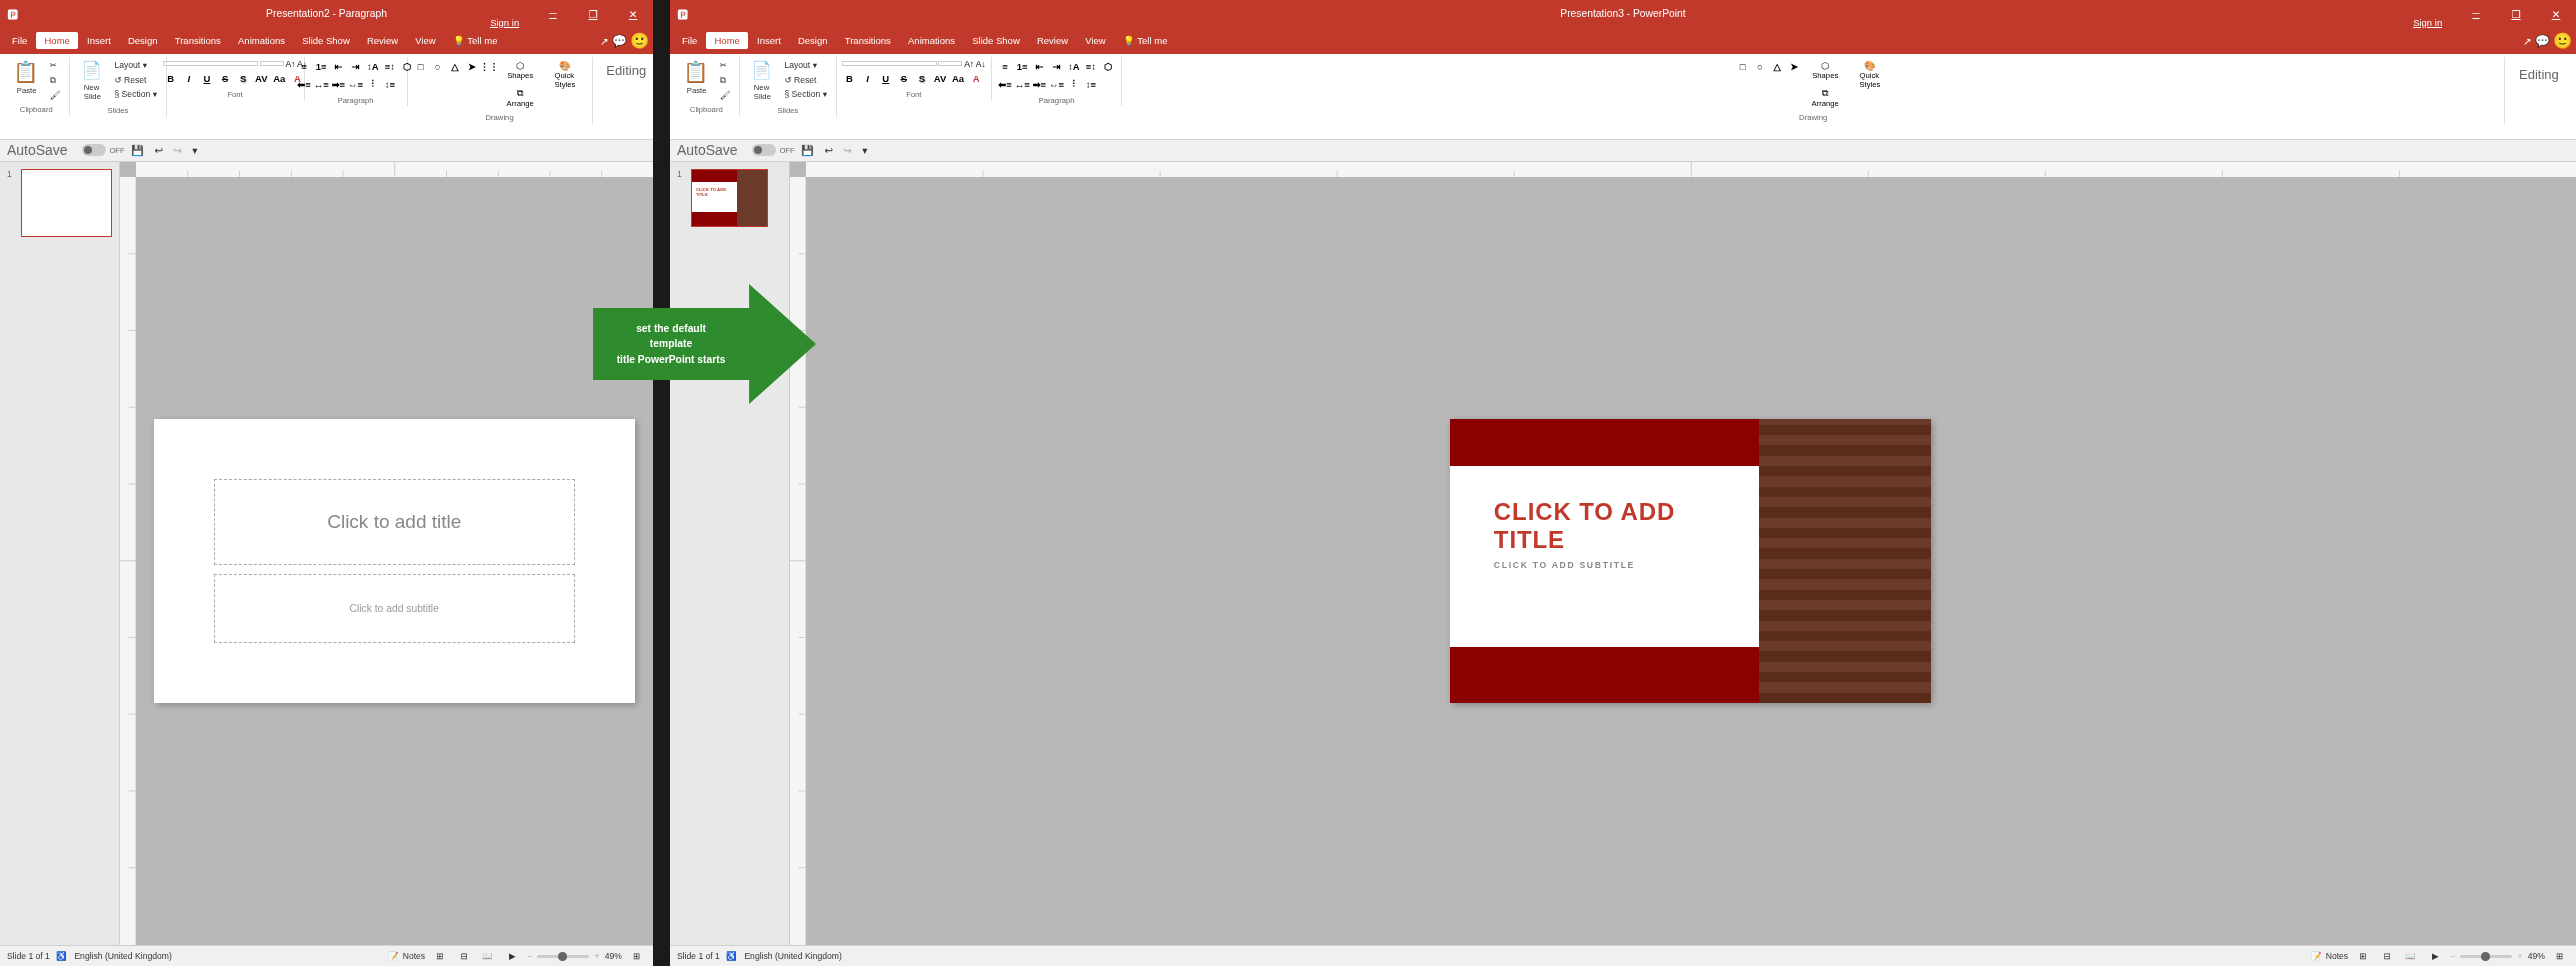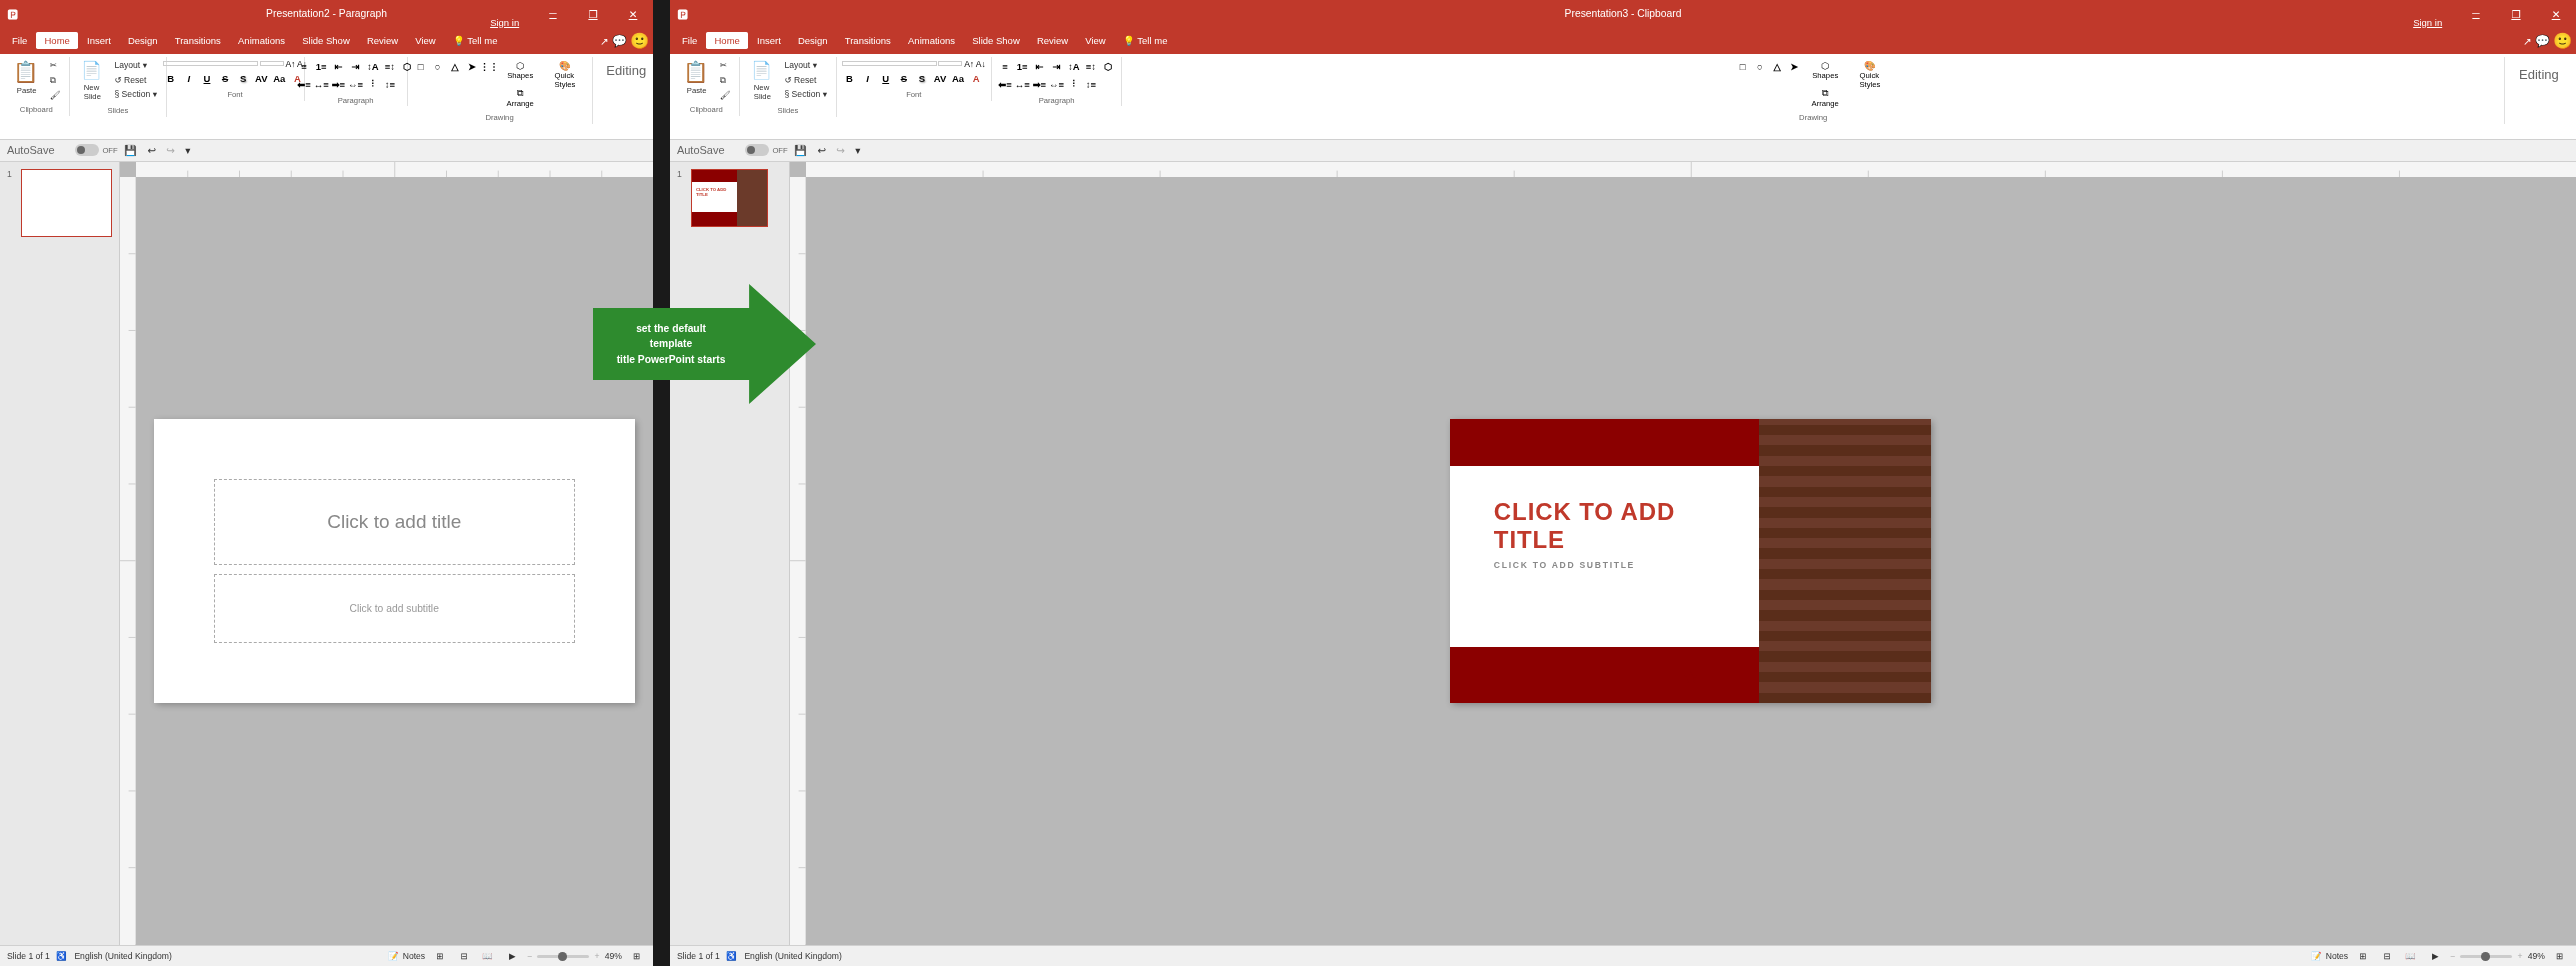--- a/index.html
+++ b/index.html
@@ -156,23 +156,23 @@
       border-bottom: 0.9px solid #d0d0d0;
     }
     .qat-btn {
       padding: 1.7px 3.4px;
       cursor: pointer;
       border-radius: 1.7px;
       font-size: 10.3px;
       color: #333;
     }
     .autosave-label {
-      font-size: 11px;
+      font-size: 14px;
       color: #666;
-      margin-right: 17px;
+      margin-right: 11px;
     }
 
     
     .main-area {
       display: flex;
       flex: 1;
       overflow: hidden;
     }
 
     
@@ -709,21 +709,21 @@
     </div>
   </div>
 </div>
 
 <div class="ppt-window" style="flex:1;">
 
   <div class="title-bar">
     <div class="title-bar-left">
       <span style="color:white; font-size:12px; margin-right:3.4px;">🅿</span>
     </div>
-    <span class="title-bar-title">Presentation3 - Clipboard</span>
+    <span class="title-bar-title">Presentation3 - PowerPoint</span>
     <div class="title-bar-controls">
       <span style="color:white;font-size:9.5px;padding:0 13.8px;cursor:pointer;">Sign in</span>
       <div class="title-bar-btn">─</div>
       <div class="title-bar-btn">❐</div>
       <div class="title-bar-btn close">✕</div>
     </div>
   </div>
 
   <div class="menu-bar">
     <div class="menu-item">File</div>

